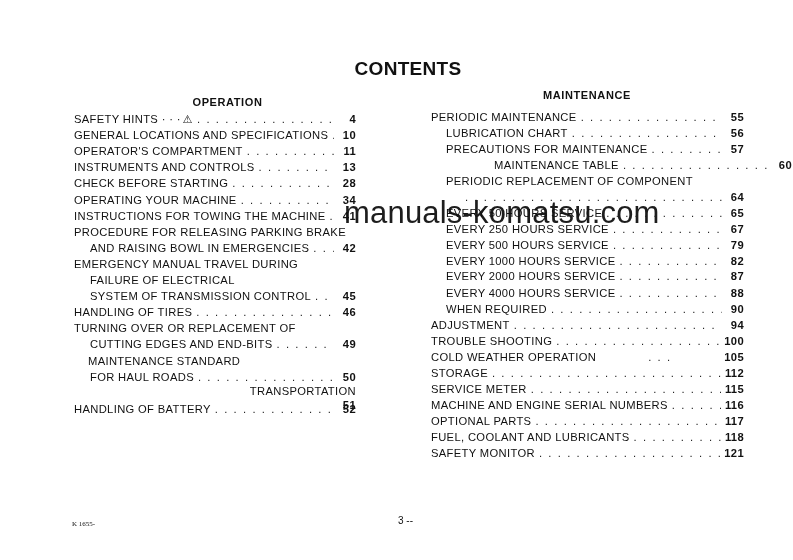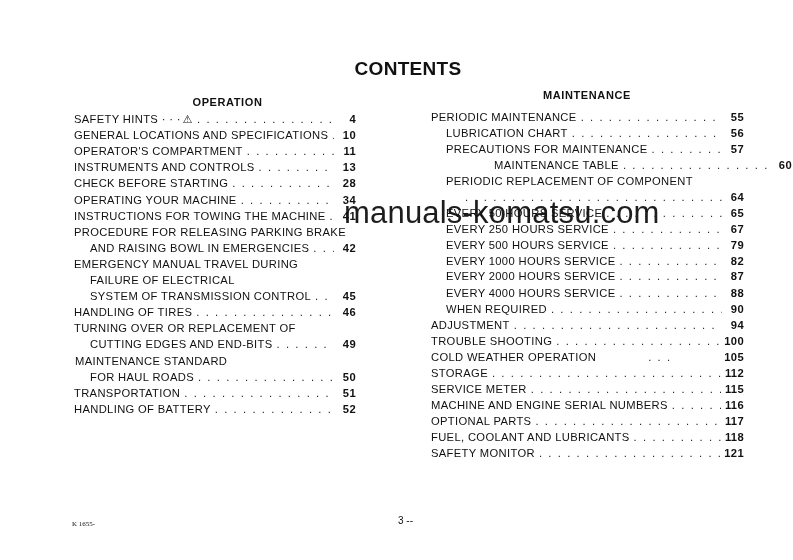--- a/index.html
+++ b/index.html
@@ -120,31 +120,31 @@
 <div class="entry nodots" style="left: 74px; width: 282px; top: 319.3px;">
     <span class="lbl">TURNING OVER OR REPLACEMENT OF</span>
     <span class="dots"></span>
     <span class="pg"></span>
   </div>
 <div class="entry" style="left: 90px; width: 266px; top: 335.4px;">
     <span class="lbl">CUTTING EDGES AND END-BITS</span>
     <span class="dots"></span>
     <span class="pg">49</span>
   </div>
-<div class="entry nodots" style="left: 75px; width: 282px; top: 351.5px;">
+<div class="entry nodots" style="left: 88px; width: 282px; top: 351.5px;">
     <span class="lbl">MAINTENANCE STANDARD</span>
     <span class="dots"></span>
     <span class="pg"></span>
   </div>
 <div class="entry" style="left: 90px; width: 266px; top: 367.6px;">
     <span class="lbl">FOR HAUL ROADS</span>
     <span class="dots"></span>
     <span class="pg">50</span>
   </div>
-<div class="entry" style="left: 74px; width: 282px; top: 383.7px;">
+<div class="entry" style="left: 74px; width: 282px; top: 383.7px; flex-direction: column;">
     <span class="lbl">TRANSPORTATION</span>
     <span class="dots"></span>
     <span class="pg">51</span>
   </div>
 <div class="entry" style="left: 74px; width: 282px; top: 399.8px;">
     <span class="lbl">HANDLING OF BATTERY</span>
     <span class="dots"></span>
     <span class="pg">52</span>
   </div>
 <div class="entry" style="left: 431px; width: 313px; top: 108px;">

